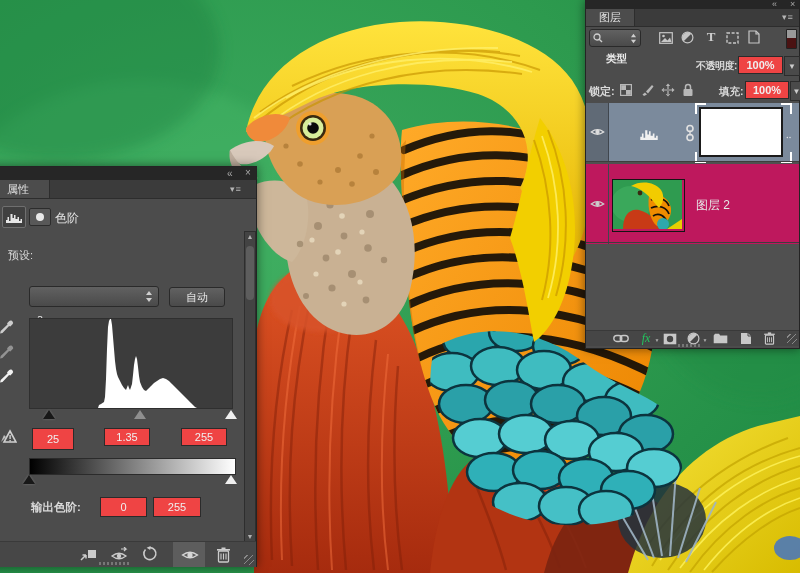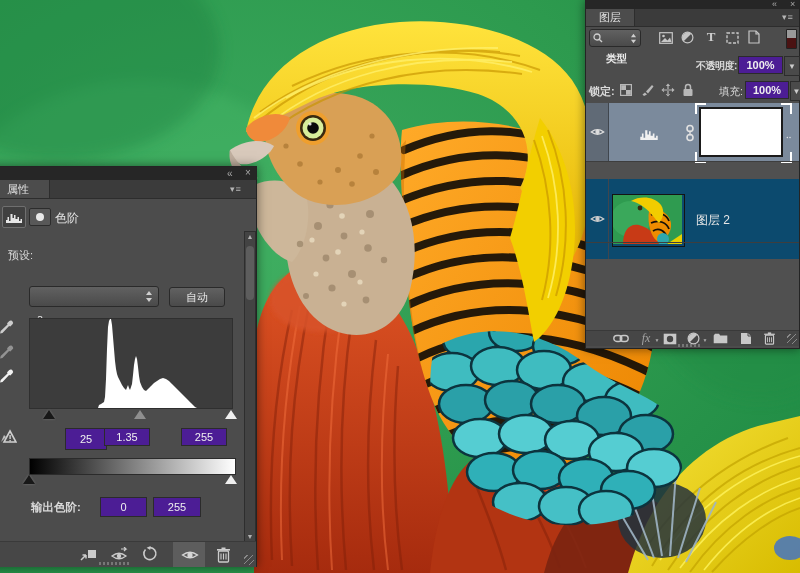--- a/index.html
+++ b/index.html
@@ -15,21 +15,21 @@
   .tab{position:absolute;top:0;bottom:0;background:#4c4c4c;color:#e3e3e3;
        text-align:center;border-right:1px solid #2d2d2d;}
   .panelmenu{position:absolute;color:#b5b5b5;font-size:9px;letter-spacing:1px;}
   .dropdown{position:absolute;background:linear-gradient(#616161,#4a4a4a);
             border:1px solid #2a2a2a;border-radius:3px;color:#e8e8e8;
             display:flex;align-items:center;box-sizing:border-box;}
   .dropdown .lbl{flex:1;padding-left:7px;white-space:nowrap;overflow:hidden;margin-top:42px;}
   .pbtn{position:absolute;background:linear-gradient(#616161,#4a4a4a);
         border:1px solid #2a2a2a;border-radius:3px;color:#e8e8e8;
         display:flex;align-items:center;justify-content:center;box-sizing:border-box;}
-  .field{position:absolute;background:#4c1d95;border:1px solid #2b2b2b;color:#efefef;
+  .field{position:absolute;background:#ef4444;border:1px solid #2b2b2b;color:#efefef;
          display:flex;align-items:center;justify-content:center;box-sizing:border-box;font-size:11px;}
   .clabel{position:absolute;color:#d9d9d9;white-space:nowrap;}
   .tri{position:absolute;width:0;height:0;border-left:6px solid transparent;border-right:6px solid transparent;}
   .tri-b{border-bottom:9px solid #181818;filter:drop-shadow(0 0 1px #777);}
   .tri-g{border-bottom:9px solid #8f8f8f;}
   .tri-w{border-bottom:9px solid #efefef;}
   .ibtn{position:absolute;display:flex;align-items:center;justify-content:center;}
   .sep{position:absolute;background:#3a3a3a;}
   .dots{position:absolute;background:repeating-linear-gradient(90deg,#777 0 2px,transparent 2px 4px);height:3px;}
   .grip{position:absolute;width:10px;height:10px;
@@ -325,21 +325,21 @@
   <div class="tri tri-w" style="left:238px;top:243px;"></div>
 
   <div class="ibtn" style="left:11px;top:261px;width:19px;height:18px;">
     <svg width="18" height="16" viewBox="0 0 18 16">
         <path d="M2,13 L5,6 l2,2 z" fill="#bdbdbd"></path>
         <path d="M11,2 L17,13 H5 Z" fill="none" stroke="#cfcfcf" stroke-width="1.6"></path>
         <rect x="10.4" y="6" width="1.4" height="4" fill="#cfcfcf"></rect>
         <rect x="10.4" y="11" width="1.4" height="1.4" fill="#cfcfcf"></rect>
       </svg>
   </div>
-  <div class="field" style="left:45px;top:261px;width:42px;height:22px;margin-left:33px;">
+  <div class="field" style="left:45px;top:261px;width:42px;height:22px;">
     <span>25</span>
   </div>
   <div class="field" style="left:117px;top:261px;width:46px;height:18px;">
     <span>1.35</span>
   </div>
   <div class="field" style="left:194px;top:261px;width:46px;height:18px;">
     <span>255</span>
   </div>
 
   <div class="abs" style="left:42px;top:291px;width:205px;height:15px;border:1px solid #2b2b2b;background:linear-gradient(to right,#000,#fff);"></div>
@@ -478,21 +478,21 @@
     <svg width="14" height="14" viewBox="0 0 16 16">
         <path d="M8,0.5 L10.5,3.5 H5.5 Z M8,15.5 L10.5,12.5 H5.5 Z M0.5,8 L3.5,5.5 V10.5 Z M15.5,8 L12.5,5.5 V10.5 Z M7.3,3 h1.4 v10 h-1.4 z M3,7.3 v1.4 h10 v-1.4 z" fill="#b8b8b8"></path>
       </svg>
   </div>
   <div class="ibtn" style="left:95px;top:82px;width:14px;height:15px;">
     <svg width="12" height="14" viewBox="0 0 12 14">
         <rect x="1.5" y="6" width="9" height="7" rx="1" fill="#b8b8b8"></rect>
         <path d="M3.5,6 V4 a2.5,2.5 0 0 1 5,0 V6" fill="none" stroke="#b8b8b8" stroke-width="1.5"></path>
       </svg>
   </div>
-  <div class="clabel" style="left:133px;top:85px;font-size:10.5px;font-weight:normal;">填充:</div>
+  <div class="clabel" style="left:133px;top:85px;font-size:10.5px;font-weight:bold;">填充:</div>
   <div class="field" style="left:159px;top:81px;width:44px;height:18px;font-weight:bold;">
     <span>100%</span>
   </div>
   <div class="ibtn" style="left:204px;top:81px;width:11px;height:18px;background:#4a4a4a;border:1px solid #2c2c2c;color:#ccc;font-size:8px;">▼</div>
 
   <div class="abs" style="left:0;top:103px;width:213px;height:227px;background:#505050;">
 
     <div class="lrow" style="top:0;height:58px;background:#7b8a9c;">
       <div class="eyecol" style="background:#606a76;">
         <svg width="15" height="10" viewBox="0 0 18 12">
@@ -514,21 +514,21 @@
       </div>
       <div class="abs" style="left:113px;top:4px;width:84px;height:50px;background:#ffffff;border:2px solid #1b1b1b;box-sizing:border-box;"></div>
       <div class="masksel-c" style="left:109px;top:0;border-left:2px solid #fff;border-top:2px solid #fff;"></div>
       <div class="masksel-c" style="left:195px;top:0;border-right:2px solid #fff;border-top:2px solid #fff;"></div>
       <div class="masksel-c" style="left:109px;top:49px;border-left:2px solid #fff;border-bottom:2px solid #fff;"></div>
       <div class="masksel-c" style="left:195px;top:49px;border-right:2px solid #fff;border-bottom:2px solid #fff;"></div>
       <span class="clabel" style="left:200px;top:24px;color:#e8e8e8;font-size:10px;">‥</span>
     </div>
     <div class="sep" style="left:0;right:0;top:58px;height:1px;background:#3e3e3e;"></div>
 
-    <div class="lrow" style="top:76px;height:80px;background:#0c4a6e;">
+    <div class="lrow" style="top:61px;height:80px;background:#be185d;">
       <div class="eyecol">
         <svg width="15" height="10" viewBox="0 0 18 12">
             <path d="M1.5,6 Q9,0.5 16.5,6 Q9,11.5 1.5,6 Z" fill="none" stroke="#cccccc" stroke-width="1.5"></path>
             <circle cx="9" cy="6" r="2.6" fill="#cccccc"></circle>
           </svg>
       </div>
       <div class="abs" style="left:26px;top:15px;width:71px;height:51px;border:1px solid #141414;">
         <svg width="69" height="49" viewBox="0 0 69 49">
           <rect width="69" height="49" fill="#2f9b50"></rect>
           <ellipse cx="18" cy="24" rx="20" ry="18" fill="#3fae60" opacity=".7"></ellipse>
@@ -550,21 +550,21 @@
     <div class="sep" style="left:0;right:0;top:139px;height:1px;background:#3e3e3e;"></div>
   </div>
 
   <div class="abs" style="left:0;right:0;top:330px;height:15px;background:#464646;border-top:1px solid #393939;">
     <div class="ibtn" style="left:26px;top:1px;width:18px;height:13px;">
       <svg width="16" height="9" viewBox="0 0 16 9">
           <rect x="0.8" y="1.5" width="8" height="6" rx="3" fill="none" stroke="#c8c8c8" stroke-width="1.4"></rect>
           <rect x="7.2" y="1.5" width="8" height="6" rx="3" fill="none" stroke="#c8c8c8" stroke-width="1.4"></rect>
         </svg>
     </div>
-    <div class="ibtn" style="left:51px;top:0;width:18px;height:14px;color:#a3a3a3;font-size:12px;font-style:italic;font-family:'Liberation Serif',serif;">
+    <div class="ibtn" style="left:51px;top:0;width:18px;height:14px;color:#22c55e;font-size:12px;font-style:italic;font-family:'Liberation Serif',serif;">
       <span>fx</span>
     </div>
     <div class="ibtn" style="left:68px;top:6px;width:6px;height:6px;color:#aaa;font-size:5px;">▼</div>
     <div class="ibtn" style="left:76px;top:1px;width:16px;height:13px;">
       <svg width="14" height="12" viewBox="0 0 14 12">
           <rect x="0.7" y="0.7" width="12.6" height="10.6" fill="#c8c8c8"></rect>
           <circle cx="7" cy="6" r="3.2" fill="#464646"></circle>
         </svg>
     </div>
     <div class="ibtn" style="left:100px;top:1px;width:15px;height:13px;">

